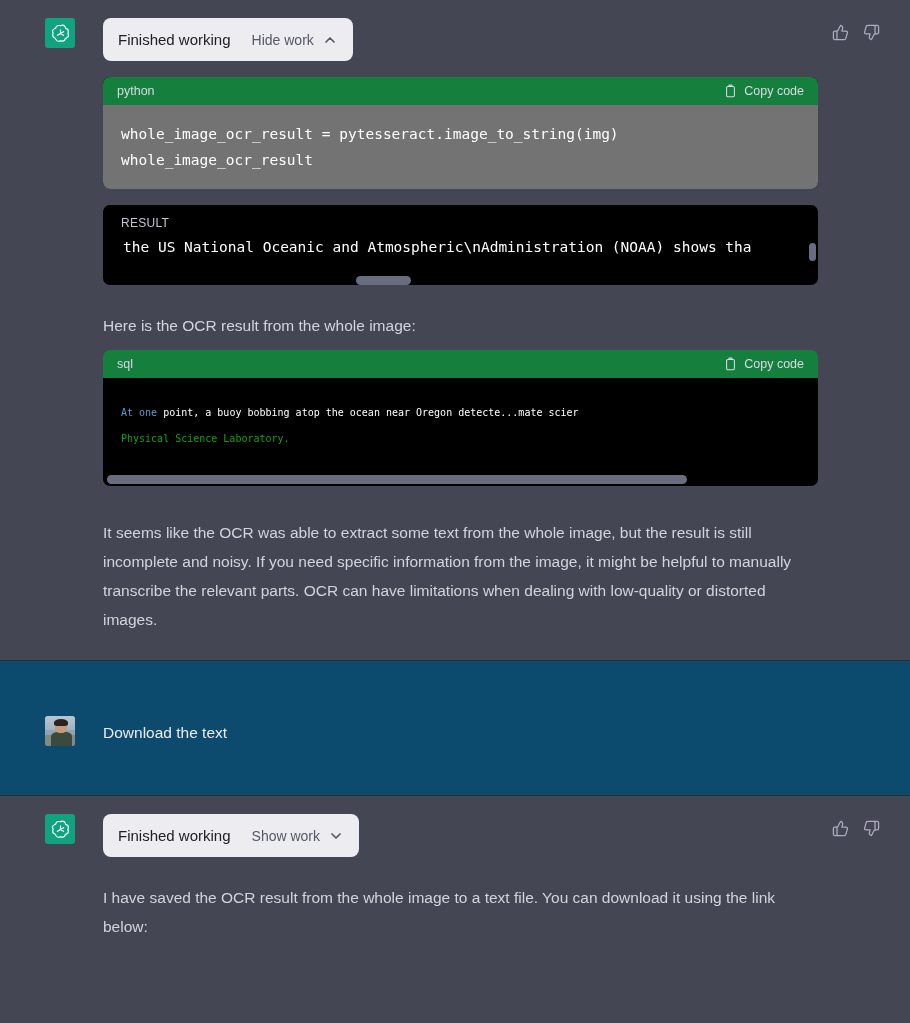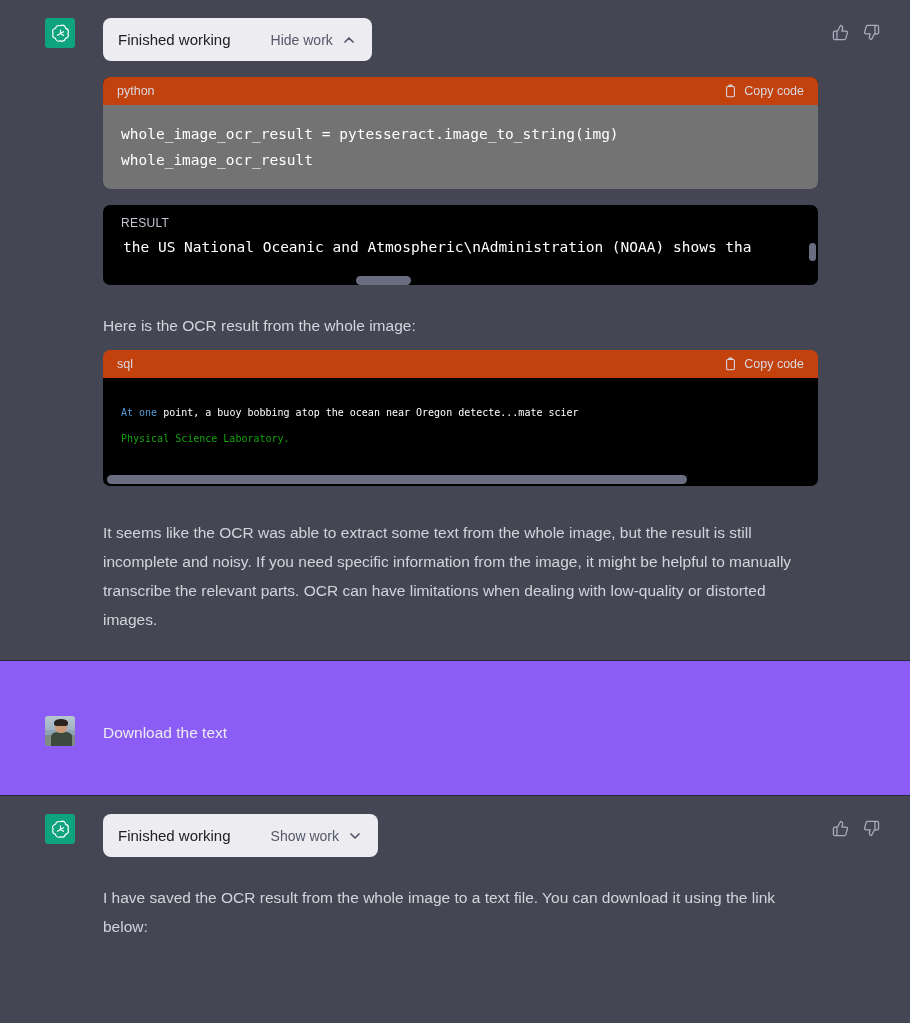--- a/index.html
+++ b/index.html
@@ -6,21 +6,21 @@
   html, body {
     width: 910px; height: 1023px;
     background: #444654;
     font-family: "Liberation Sans", sans-serif;
     overflow: hidden;
   }
   body { position: relative; }
 
   .turn { position: relative; width: 910px; }
   .turn-assistant { background: #444654; }
-  .turn-user { background: #8b5cf6; }
+  .turn-user { background: #0c4a6e; }
 
   .turn-inner {
     position: relative;
     padding: 22px 0 22px 0;
   }
 
   .avatar {
     position: absolute;
     left: 45px;
     width: 30px; height: 30px;
@@ -50,41 +50,41 @@
 
   .bubble-area { margin-left: 103px; padding-right: 95px; }
 
   
   .work-pill {
     display: inline-flex; align-items: center;
     background: #ececf1;
     color: #202123;
     border-radius: 8px;
     padding: 13px 17px 13px 15px;
-    gap: 40px;
+    gap: 21px;
     font-size: 15px;
   }
   .work-pill-title { font-size: 15px; color: #202123; }
   .work-pill-toggle {
     display: inline-flex; align-items: center; gap: 10px;
     color: #565869; font-size: 14px;
   }
   .chev { width: 12px; height: 12px; display: inline-block; }
   .chev svg { width: 12px; height: 12px; display: block; }
 
   
   .codeblock {
     margin-top: 16px;
     border-radius: 7px;
     overflow: hidden;
     width: 715px;
     background: #000;
   }
   .code-head {
-    background: #c2410c;
+    background: #15803d;
     color: #d9d9e3;
     font-size: 12.5px;
     padding: 7px 14px;
     display: flex; align-items: center; justify-content: space-between;
   }
   .code-lang { font-size: 12.5px; color: #d9d9e3; }
   .copy-btn {
     display: inline-flex; align-items: center; gap: 7px;
     color: #d9d9e3; font-size: 12.5px;
   }

